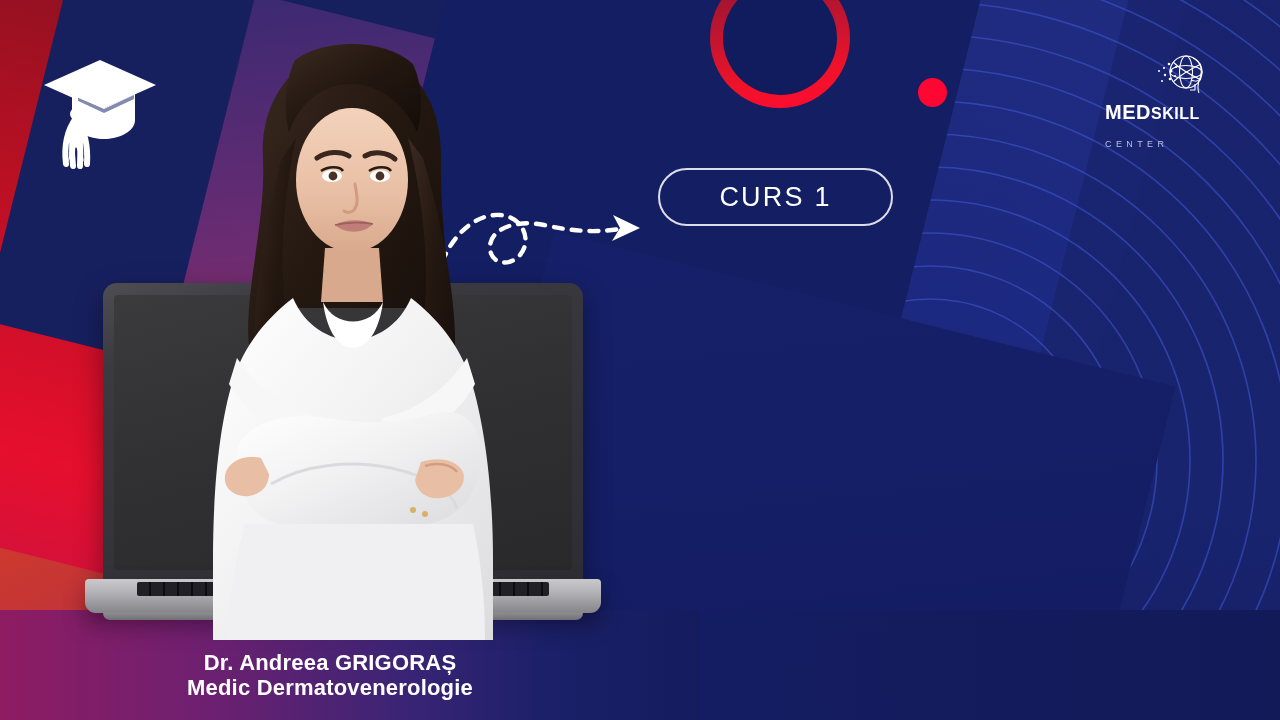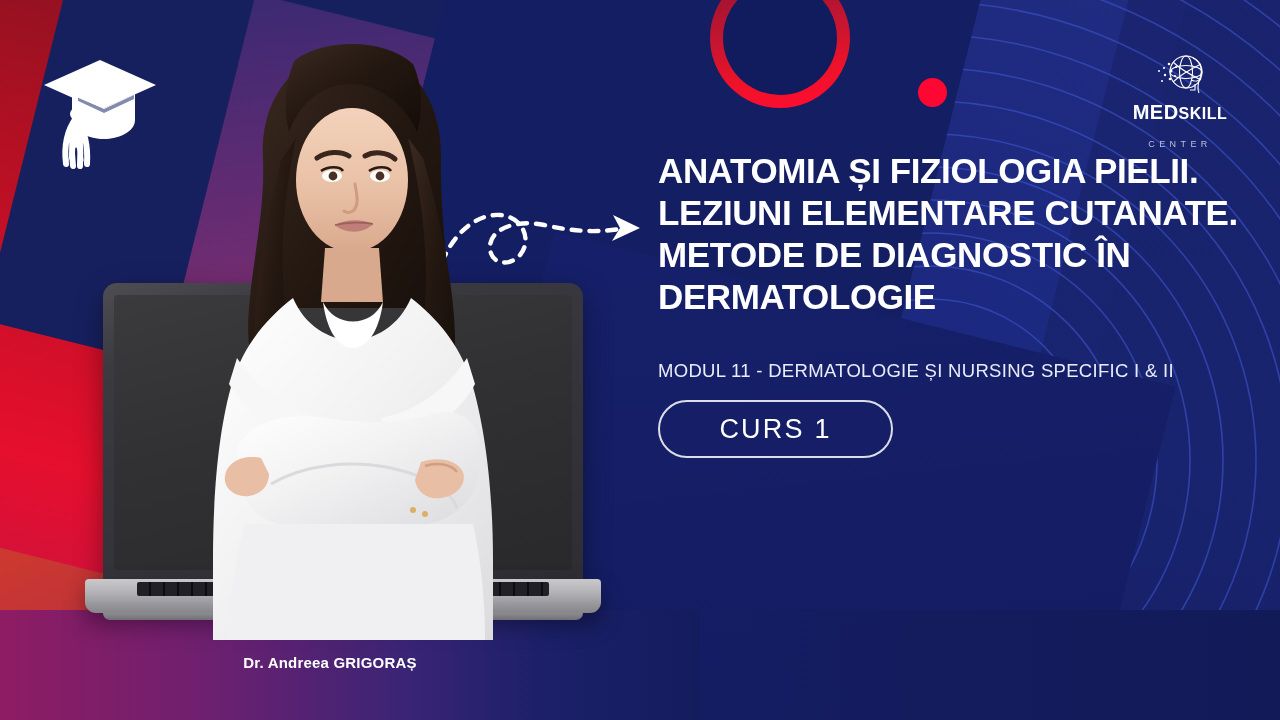--- a/index.html
+++ b/index.html
@@ -142,21 +142,21 @@
   .foot {
     position:absolute; left:18px; top:330px; width:480px; height:7px;
     background:linear-gradient(180deg,#8d8d91,#6f6f74); border-radius:0 0 8px 8px;
   }
 
   
   .person { position:absolute; left:175px; top:40px; width:350px; height:640px; }
   .person svg { width:100%; height:100%; display:block; }
 
   
-  .logo { position:absolute; left:1105px; top:48px; width:150px; height:88px; text-align:center; }
+  .logo { position:absolute; left:1105px; top:48px; width:150px; height:88px; text-align:left; }
   .logo-mark { width:70px; height:52px; margin:0 auto; }
   .logo-mark svg { width:100%; height:100%; display:block; }
   .logo-word {
     color:#fff; font-weight:700; letter-spacing:.5px; margin-top:2px;
     font-size:20px; line-height:21px;
   }
   .logo-word .sm { font-size:16px; }
   .logo-sub {
     color:#b9c0e0; font-size:9px; letter-spacing:4.4px; margin-top:15px;
     font-weight:400;
@@ -179,21 +179,21 @@
   .pill {
     margin-top:18px; width:235px; height:58px;
     border:2px solid rgba(255,255,255,.85); border-radius:32px;
     display:flex; align-items:center; justify-content:center;
     color:#fff; font-size:27px; font-weight:300; letter-spacing:2.2px;
   }
 
   
   .name-block {
     position:absolute; left:0; top:650px; width:660px; text-align:center;
-    color:#fff; font-weight:700; font-size:15px; line-height:25px;
+    color:#fff; font-weight:700; font-size:22px; line-height:25px;
     letter-spacing:.2px;
   }
 </style>
 </head>
 <body>
 
 <div id="stage">
 
   <div class="bg-layer bg-base"></div>
   <div class="bg-layer bg-right-glow"></div>
@@ -381,22 +381,21 @@
             <circle cx="31" cy="19" r="1.1"></circle>
           <circle cx="30" cy="28" r="1.1"></circle>
         </g>
       </svg>
     </div>
     <div class="logo-word"><span>MED</span><span class="sm">SKILL</span></div>
     <div class="logo-sub">CENTER</div>
   </div>
 
   <div class="content">
-    <h1 class="title">ANATOMIA ȘI FIZIOLOGIA PIELII. LEZIUNI ELEMENTARE CUTANATE. METODE DE DIAGNOSTIC ÎN DERMATOLOGIE</h1>
-    <div class="module">MODUL 11 - DERMATOLOGIE ȘI NURSING SPECIFIC I &amp; II</div>
     <div class="pill">CURS 1</div>
   </div>
 
   <div class="name-block">
     <div>Dr. Andreea GRIGORAȘ</div>
+    <div>Medic Dermatovenerologie</div>
   </div>
 
 </div>
 
 </body></html>

